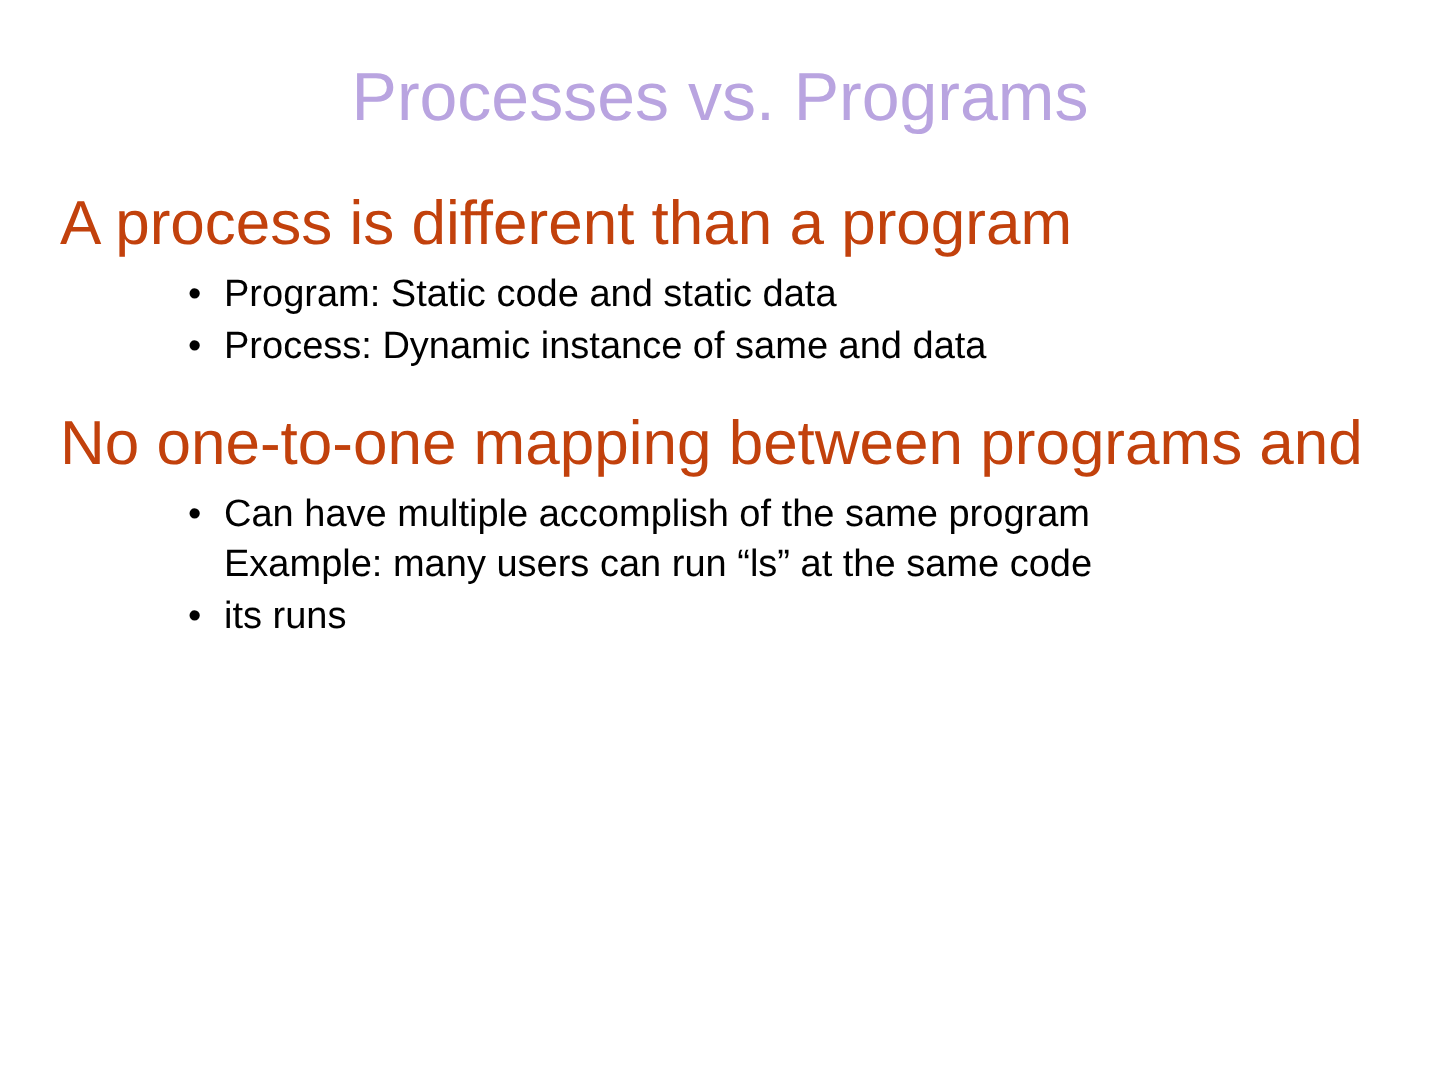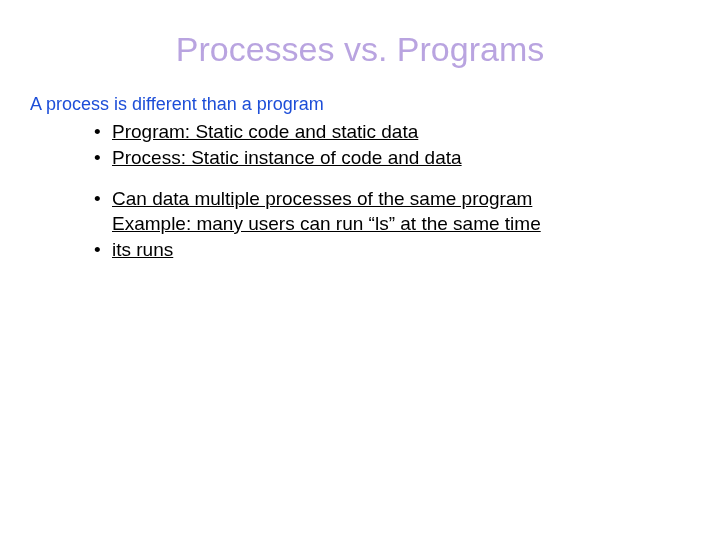--- a/index.html
+++ b/index.html
@@ -20,41 +20,40 @@
   }
   .title {
     text-align: center;
     font-size: 34px;
     color: #b9a4e0;
     margin-top: 10px;
     margin-bottom: 24px;
     font-weight: normal;
   }
   .body-text {
-    font-size: 18px;
+    font-size: 31px;
     line-height: 1.25;
     margin: 6px 0 2px 0;
-    color: #1d4ed8;
+    color: #c2410c;
   }
   .indent-continue {
     padding-left: 24px;
   }
   ul.bullets {
     list-style: none;
     margin: 4px 0 16px 0;
     padding-left: 64px;
     font-size: 19px;
     color: #000000;
   }
   ul.bullets li {
     position: relative;
     line-height: 1.3;
     margin: 2px 0;
     padding-left: 18px;
-    text-decoration: underline;
   }
   ul.bullets li .dot::before {
     content: "•";
     position: absolute;
     left: 0;
     top: 0;
     font-size: 19px;
     color: #000000;
   }
   .sub-continue {
@@ -64,27 +63,28 @@
 </head>
 <body>
 
 <div class="slide">
 
   <div class="title">Processes vs. Programs</div>
 
   <div class="body-text">A process is different than a program</div>
   <ul class="bullets">
     <li><span class="dot"></span><span>Program: Static code and static data</span></li>
-    <li><span class="dot"></span><span>Process: Static instance of code and data</span></li>
+    <li><span class="dot"></span><span>Process: Dynamic instance of same and data</span></li>
   </ul>
 
+  <div class="body-text">No one-to-one mapping between programs and</div>
 
   <ul class="bullets">
     <li><span class="dot"></span>
-      <span>Can data multiple processes of the same program</span>
-      <span class="sub-continue">Example: many users can run “ls” at the same time</span>
+      <span>Can have multiple accomplish of the same program</span>
+      <span class="sub-continue">Example: many users can run “ls” at the same code</span>
     </li>
     <li><span class="dot"></span>
       <span class="sub-continue">its runs</span>
     </li>
   </ul>
 
 </div>
 
 </body></html>

